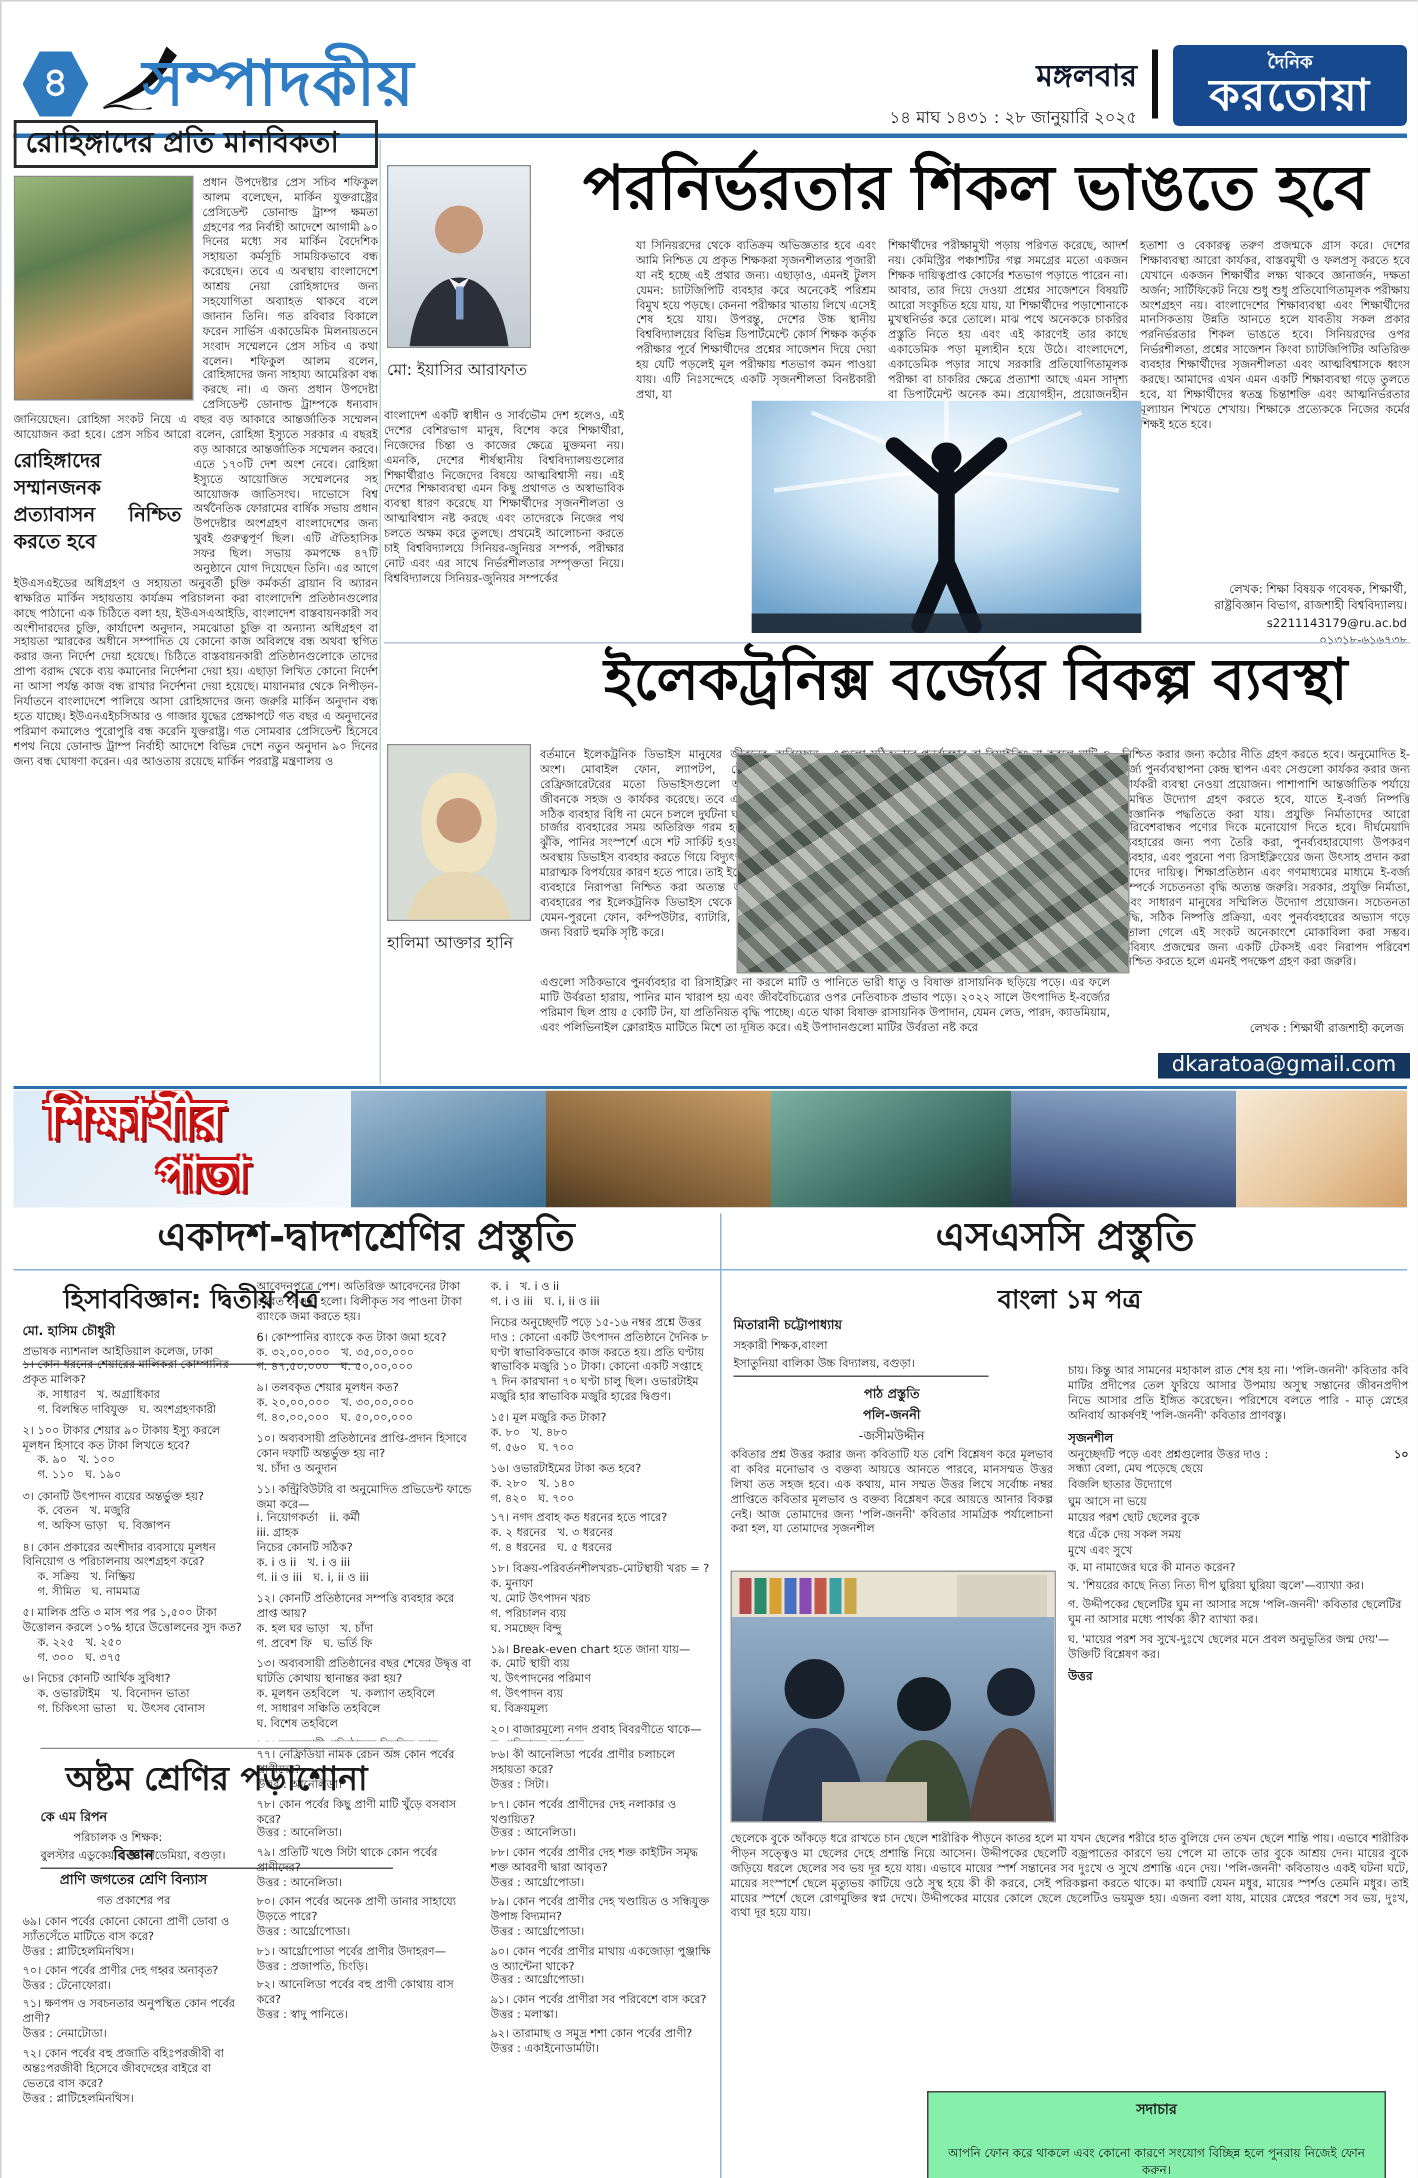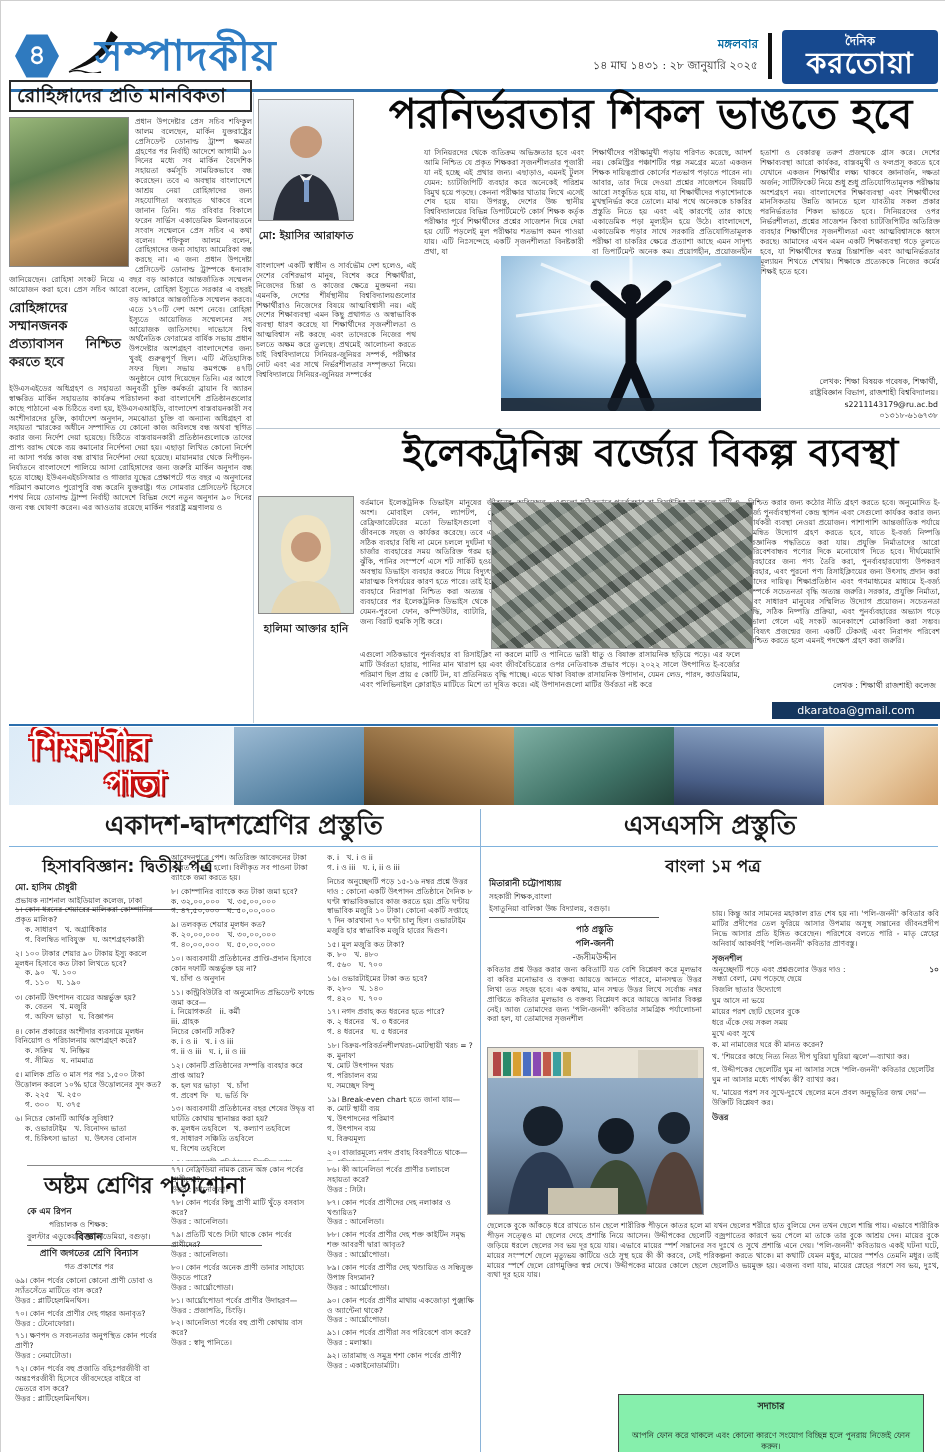--- a/index.html
+++ b/index.html
@@ -6,44 +6,44 @@
   #page{position:relative;width:945px;height:1452px;background:#fff;margin:0 auto;
         font-family:"DejaVu Sans",sans-serif;color:#1a1a1a;overflow:hidden;border:1px solid #cfcfcf;}
   .abs{position:absolute;}
   .just{text-align:justify;}
   .ovh{overflow:hidden;}
   
   .hexagon{width:44px;height:46px;background:#2f7abf;clip-path:polygon(26% 3%,74% 3%,100% 50%,74% 97%,26% 97%,0% 50%);
            display:flex;align-items:center;justify-content:center;color:#fff;font-size:27px;font-weight:bold;}
   .masthead{font-weight:900;font-size:42px;color:#2e7cc3;letter-spacing:1px;line-height:1;}
   .dateblock{text-align:right;}
-  .weekday{font-size:12px;font-weight:bold;color:#0369a1;}
+  .weekday{font-size:20px;font-weight:bold;color:#0f172a;}
   .dateline{font-size:11px;color:#222;margin-top:2px;}
   .vbar{width:4px;height:46px;background:#111;}
   .paperlogo{width:156px;height:54px;background:#17498f;border-radius:4px;color:#fff;text-align:center;
              display:flex;flex-direction:column;justify-content:center;line-height:1.05;}
   .paperlogo .small{font-size:12px;font-weight:bold;}
   .paperlogo .big{font-size:29px;font-weight:900;letter-spacing:1px;}
   .bluerule{background:#2c6fad;height:3px;}
   .grayline{background:#b9c6d2;height:1px;}
   
   .la-title{border:2px solid #2b2b2b;padding:3px 6px;font-size:19px;font-weight:900;line-height:1.15;}
   .la-body{font-size:7.5px;line-height:1.32;margin-top:5px;}
   .la-photo{float:left;width:118px;height:148px;margin:0 6px 3px 0;
             background:linear-gradient(160deg,#9ab87a 0%,#5e7d4e 35%,#c9a06a 65%,#7a5b3a 100%);
             border:1px solid #888;}
   .la-inset{float:left;clear:left;width:112px;margin:4px 8px 4px 0;font-size:13px;font-weight:900;line-height:1.4;}
   
   .headline1{font-size:41px;font-weight:900;text-align:center;line-height:1.05;color:#090909;}
   .authorbox{width:96px;}
   .aphoto{width:94px;height:120px;border:1px solid #8a8a8a;}
-  .acaption{font-size:10.5px;font-weight:700;text-align:center;margin-top:3px;}
+  .acaption{font-size:10.5px;font-weight:400;text-align:left;margin-top:3px;}
   .colp{font-size:7.5px;line-height:1.32;}
   .credit{font-size:7.8px;text-align:right;line-height:1.45;}
-  .emailbox{background:#15365e;color:#fff;font-size:11px;text-align:center;line-height:17px;height:17px;}
+  .emailbox{background:#15365e;color:#fff;font-size:14px;text-align:center;line-height:17px;height:17px;}
   
   .banner{background:linear-gradient(135deg,#dcebf7 0%,#ffffff 45%,#cfe0ef 100%);}
   .btitle{font-weight:900;color:#fff;line-height:1;
           text-shadow:-2px -2px 0 #c11,2px -2px 0 #c11,-2px 2px 0 #c11,2px 2px 0 #c11,3px 3px 0 #7a0c0c;}
   .collage{display:flex;height:100%;}
   .collage>div{height:100%;}
   
   .sechead{font-size:26px;font-weight:900;text-align:center;line-height:1.1;}
   .subjhead{font-size:17px;font-weight:900;text-align:center;}
   .byline-n{font-size:8.5px;font-weight:bold;}
@@ -94,21 +94,21 @@
     <div class="la-title">রোহিঙ্গাদের প্রতি মানবিকতা</div>
     <div class="la-body just ovh" style="height:592px;">
       <div class="la-photo"></div>
       <span>প্রধান উপদেষ্টার প্রেস সচিব শফিকুল আলম বলেছেন, মার্কিন যুক্তরাষ্ট্রের প্রেসিডেন্ট ডোনাল্ড ট্রাম্প ক্ষমতা গ্রহণের পর নির্বাহী আদেশে আগামী ৯০ দিনের মধ্যে সব মার্কিন বৈদেশিক সহায়তা কর্মসূচি সাময়িকভাবে বন্ধ করেছেন। তবে এ অবস্থায় বাংলাদেশে আশ্রয় নেয়া রোহিঙ্গাদের জন্য সহযোগিতা অব্যাহত থাকবে বলে জানান তিনি। গত রবিবার বিকালে ফরেন সার্ভিস একাডেমিক মিলনায়তনে সংবাদ সম্মেলনে প্রেস সচিব এ কথা বলেন। শফিকুল আলম বলেন, রোহিঙ্গাদের জন্য সাহায্য আমেরিকা বন্ধ করছে না। এ জন্য প্রধান উপদেষ্টা প্রেসিডেন্ট ডোনাল্ড ট্রাম্পকে ধন্যবাদ জানিয়েছেন। রোহিঙ্গা সংকট নিয়ে এ বছর বড় আকারে আন্তর্জাতিক সম্মেলন আয়োজন করা হবে। প্রেস সচিব আরো বলেন, রোহিঙ্গা ইস্যুতে সরকার</span>
       <div class="la-inset">রোহিঙ্গাদের সম্মানজনক প্রত্যাবাসন নিশ্চিত করতে হবে</div>
       <span>এ বছরই বড় আকারে আন্তর্জাতিক সম্মেলন করবে। এতে ১৭০টি দেশ অংশ নেবে। রোহিঙ্গা ইস্যুতে আয়োজিত সম্মেলনের সহ আয়োজক জাতিসংঘ। দাভোসে বিশ্ব অর্থনৈতিক ফোরামের বার্ষিক সভায় প্রধান উপদেষ্টার অংশগ্রহণ বাংলাদেশের জন্য খুবই গুরুত্বপূর্ণ ছিল। এটি ঐতিহাসিক সফর ছিল। সভায় কমপক্ষে ৪৭টি অনুষ্ঠানে যোগ দিয়েছেন তিনি। এর আগে ইউএসএইডের অধিগ্রহণ ও সহায়তা অনুবর্তী চুক্তি কর্মকর্তা ব্রায়ান বি অ্যারন স্বাক্ষরিত মার্কিন সহায়তায় কার্যক্রম পরিচালনা করা বাংলাদেশি প্রতিষ্ঠানগুলোর কাছে পাঠানো এক চিঠিতে বলা হয়, ইউএসএআইডি, বাংলাদেশ বাস্তবায়নকারী সব অংশীদারদের চুক্তি, কার্যাদেশ অনুদান, সমঝোতা চুক্তি বা অন্যান্য অধিগ্রহণ বা সহায়তা স্মারকের অধীনে সম্পাদিত যে কোনো কাজ অবিলম্বে বন্ধ অথবা স্থগিত করার জন্য নির্দেশ দেয়া হয়েছে। চিঠিতে বাস্তবায়নকারী প্রতিষ্ঠানগুলোকে তাদের প্রাপ্য বরাদ্দ থেকে ব্যয় কমানোর নির্দেশনা দেয়া হয়। এছাড়া লিখিত কোনো নির্দেশ না আসা পর্যন্ত কাজ বন্ধ রাখার নির্দেশনা দেয়া হয়েছে। মায়ানমার থেকে নিপীড়ন-নির্যাতনে বাংলাদেশে পালিয়ে আসা রোহিঙ্গাদের জন্য জরুরি মার্কিন অনুদান বন্ধ হতে যাচ্ছে। ইউএনএইচসিআর ও গাজার যুদ্ধের প্রেক্ষাপটে গত বছর এ অনুদানের পরিমাণ কমালেও পুরোপুরি বন্ধ করেনি যুক্তরাষ্ট্র। গত সোমবার প্রেসিডেন্ট হিসেবে শপথ নিয়ে ডোনাল্ড ট্রাম্প নির্বাহী আদেশে বিভিন্ন দেশে নতুন অনুদান ৯০ দিনের জন্য বন্ধ ঘোষণা করেন। এর আওতায় রয়েছে মার্কিন পররাষ্ট্র মন্ত্রণালয় ও</span>
     </div>
   </div>
   <div class="abs" style="left:252px;top:92px;width:1px;height:630px;background:#c3cfda;"></div>
 
-  <div class="abs" style="left:255px;top:92px;width:684px;height:332px;">
+  <div class="abs" style="left:255px;top:103px;width:684px;height:332px;">
     <div class="abs headline1" style="left:105px;top:0px;width:579px;">পরনির্ভরতার শিকল ভাঙতে হবে</div>
     <div class="abs authorbox" style="left:2px;top:6px;">
       <svg class="aphoto" viewBox="0 0 94 120">
         <rect width="94" height="120" fill="#dfe5ea"></rect>
         <rect width="94" height="120" fill="url(#g1)"></rect>
         <defs>
             <linearGradient id="g1" x1="0" y1="0" x2="0" y2="1">
           <stop offset="0" stop-color="#e8edf2"></stop>
               <stop offset="1" stop-color="#c2cad2"></stop>
             </linearGradient>
@@ -234,21 +234,21 @@
 
         <div class="mcq">
           <div class="mq">৬।  নিচের কোনটি আর্থিক সুবিধা?</div>
           <div class="mo">ক. ওভারটাইম খ. বিনোদন ভাতা
 গ. চিকিৎসা ভাতা ঘ. উৎসব বোনাস</div>
         </div>
       </div>
     <div class="abs ovh" style="left:156px;top:0;width:148px;height:308px;">
 
     <div class="mitem">আবেদনপত্রে পেশ। অতিরিক্ত আবেদনের টাকা ফেরত নেওয়া হলো। বিলীকৃত সব পাওনা টাকা ব্যাংকে জমা করতে হয়।</div>
-        <div class="mitem">৮।  কোম্পানির ব্যাংকে কত টাকা জমা হবে?
+        <div class="mitem">6।  কোম্পানির ব্যাংকে কত টাকা জমা হবে?
 ক. ৩২,০০,০০০ খ. ৩৫,০০,০০০
 গ. ৪৭,৫০,০০০ ঘ. ৫০,০০,০০০</div>
         <div class="mitem">৯।  তলবকৃত শেয়ার মূলধন কত?
 ক. ২০,০০,০০০ খ. ৩০,০০,০০০
 গ. ৪০,০০,০০০ ঘ. ৫০,০০,০০০</div>
         <div class="mitem">১০।  অব্যবসায়ী প্রতিষ্ঠানের প্রাপ্তি-প্রদান হিসাবে কোন দফাটি অন্তর্ভুক্ত হয় না?
 খ. চাঁদা ও অনুদান</div>
         <div class="mitem">১১।  কন্ট্রিবিউটরি বা অনুমোদিত প্রভিডেন্ট ফান্ডে জমা করে—
 i. নিয়োগকর্তা ii. কর্মী
 iii. গ্রাহক

